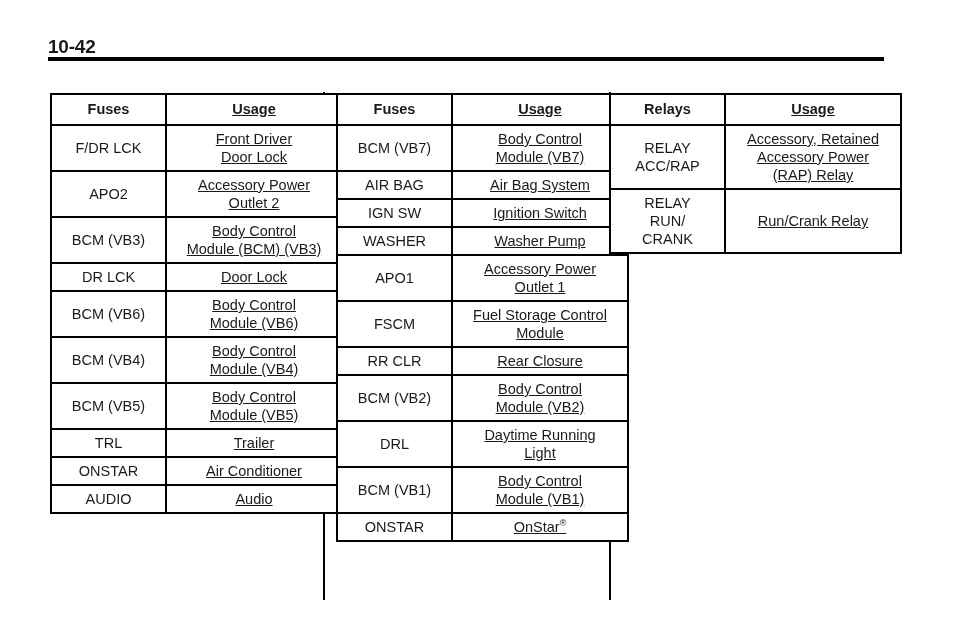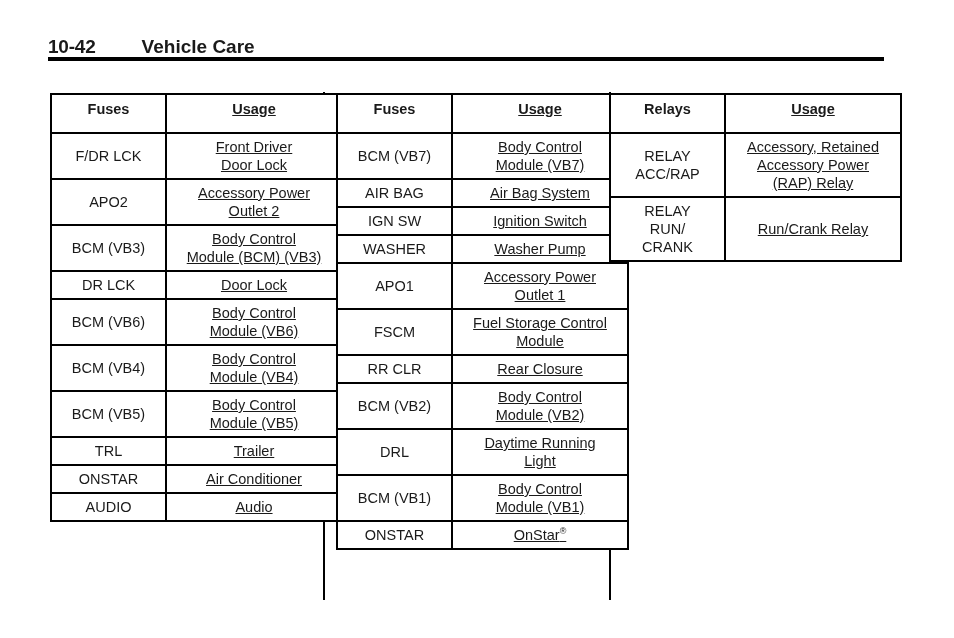--- a/index.html
+++ b/index.html
@@ -73,41 +73,40 @@
     border: 2px solid #000000;
     font-size: 14.5px;
     line-height: 18px;
     vertical-align: middle;
     padding: 4px 7px;
   }
   .fuse-table th {
     font-weight: bold;
     font-size: 14.5px;
     padding-top: 5px;
-    padding-bottom: 14px;
+    padding-bottom: 6px;
   }
   .col-key { width: 99px; }
   .col-use { width: 160px; }
 
   th.col-key, td.col-key { text-align: center; }
   th.col-use, td.col-use { text-align: center; text-decoration: underline; }
 
   .cell-text { display: block; }
   sup {
     font-size: 0.62em;
     vertical-align: super;
     line-height: 0;
   }
 </style>
 </head>
 <body>
 
 <div class="page-header">
   <span class="page-number">10-42</span>
-  <span class="page-title">Vehicle Care</span>
 </div>
 <div class="header-rule"></div>
 
 <div class="col-divider d1"></div>
 <div class="col-divider d2"></div>
 
 <table class="fuse-table t1">
     <thead>
       <tr>
         <th class="col-key">Fuses</th>

